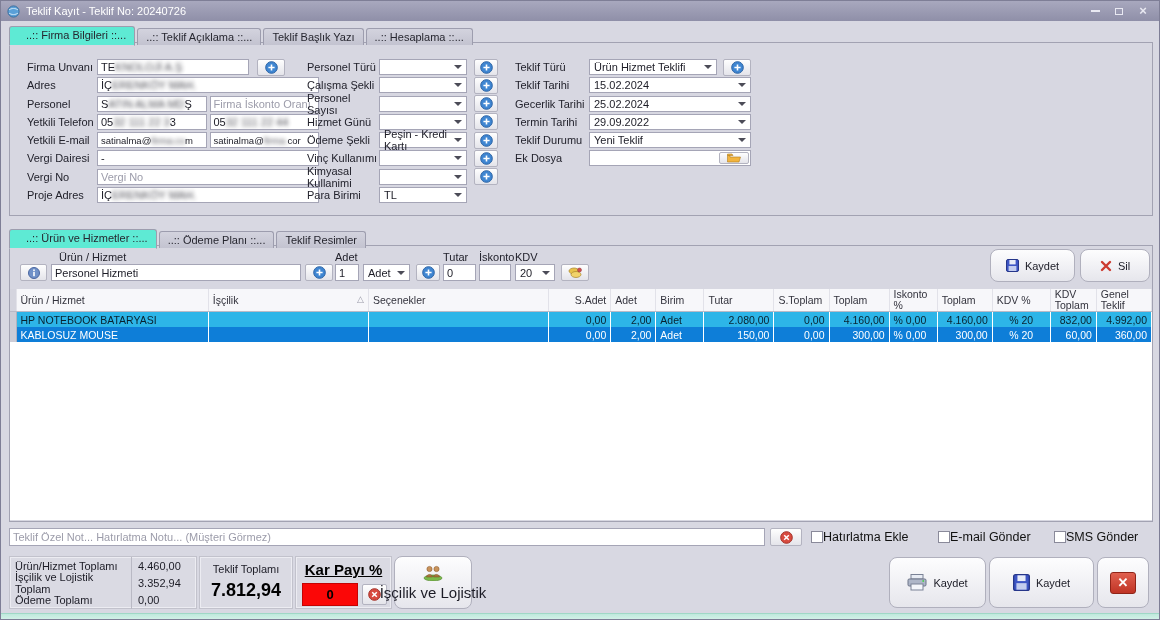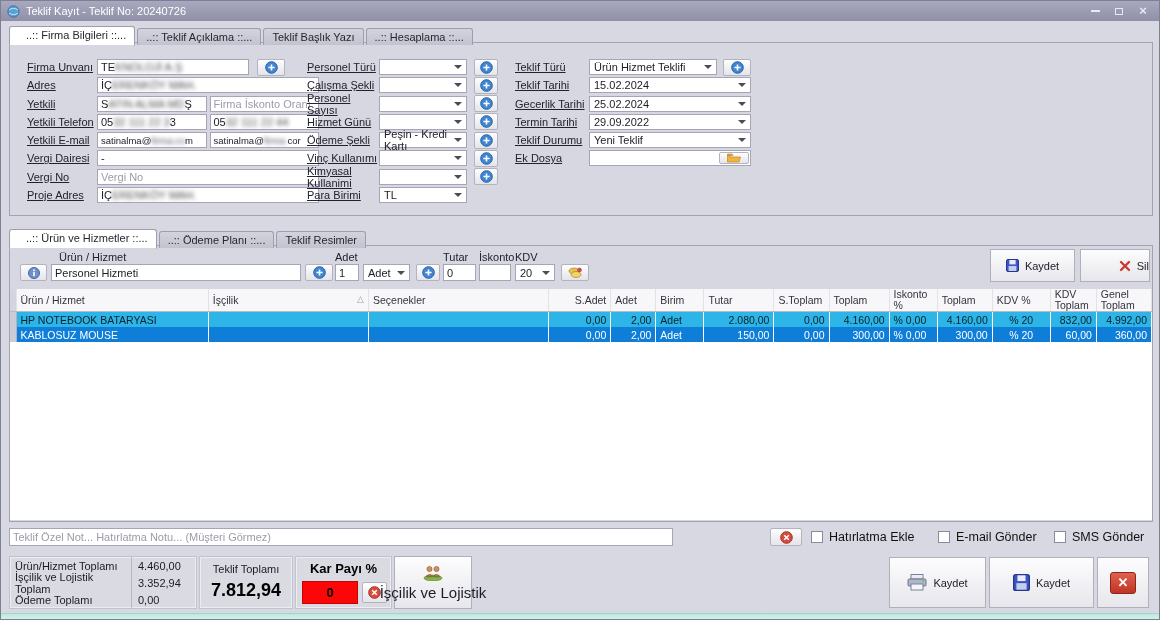--- a/index.html
+++ b/index.html
@@ -12,66 +12,66 @@
   .titlebar .ttl{margin-left:6px;font-size:11px;}
   .wctrl{margin-left:auto;display:flex;gap:12px;align-items:center;padding-right:4px;}
   .wbtn{width:12px;height:12px;display:flex;align-items:center;justify-content:center;color:#e9e9f2;cursor:default;}
   .ico-min{width:9px;height:2px;background:#e9e9f2;}
   .ico-max{width:8px;height:7px;border:1.5px solid #e9e9f2;box-sizing:border-box;}
   .ico-close{font-size:13px;font-weight:bold;line-height:10px;}
   
   .tabs{position:absolute;display:flex;align-items:flex-end;gap:2px;z-index:3;}
   .tab{background:linear-gradient(#d3d3de,#c3c3d0);border:1px solid #9d9dae;border-bottom:none;
     border-radius:3px 3px 0 0;padding:2px 8px 2px;height:12px;line-height:12px;color:#26262f;}
-  .tab.active{background:#ffffff;height:14px;margin-bottom:-1px;border-bottom:1px solid #d7d7e1;padding-left:16px;}
+  .tab.active{background:#5eead4;height:14px;margin-bottom:-1px;border-bottom:1px solid #d7d7e1;padding-left:16px;}
   .panel{position:absolute;background:#d7d7e1;border:1px solid #a2a2b2;box-sizing:border-box;}
   
   .fcol{position:absolute;display:flex;flex-direction:column;}
   .frow{display:flex;align-items:center;height:16px;margin-bottom:2.3px;}
-  .flabel{flex:0 0 70px;color:#22222c;text-decoration:underline;}
+  .flabel{flex:0 0 70px;color:#22222c;}
   .flabel.w74{flex:0 0 74px;}
   .tbox,.inp,.sel{height:16px;box-sizing:border-box;border:1px solid #a5a5b6;background:#fff;
     font-family:"Liberation Sans",sans-serif;font-size:11px;color:#1c1c26;padding:0 3px;}
   .tbox{display:flex;align-items:center;overflow:hidden;white-space:nowrap;}
   .inp{padding:0 3px;}
   .inp::placeholder{color:#9c9caa;}
   .sel{display:flex;align-items:center;justify-content:space-between;padding:0 4px;}
   .arr{width:0;height:0;border-left:4px solid transparent;border-right:4px solid transparent;border-top:4px solid #4c4c58;}
   .blurred{filter:blur(2.2px);opacity:.8;}
   .grow{flex:1;min-width:0;}
   .half{flex:1;min-width:0;margin-right:3px;}
   .half:last-child{margin-right:0;}
   .mini{font-size:9.5px;}
   .icobtn{display:flex;align-items:center;justify-content:center;height:17px;box-sizing:border-box;
     background:linear-gradient(#fefefe,#e4e4ea);border:1px solid #b3b3c0;border-radius:2px;cursor:default;}
   
   .elabel{position:absolute;font-size:11px;color:#22222c;}
   .btn{display:flex;align-items:center;justify-content:center;gap:6px;background:linear-gradient(#fdfdfe,#e6e6ec);
-    border:1px solid #b0b0bd;border-radius:0;box-sizing:border-box;font-size:11px;color:#1c1c26;cursor:default;}
+    border:1px solid #b0b0bd;border-radius:8px;box-sizing:border-box;font-size:11px;color:#1c1c26;cursor:default;}
   
   .grid-wrap{position:absolute;left:0;top:43px;width:1142px;height:231px;background:#fff;overflow:hidden;}
   table.grid{border-collapse:collapse;table-layout:fixed;width:1142px;font-size:10.5px;}
   .grid th{height:21px;font-weight:normal;text-align:left;padding:0 4px;background:#f7f7fa;
     border-bottom:1px solid #babac6;border-right:1px solid #e2e2e9;color:#33333d;line-height:1.05;overflow:hidden;}
   .grid th:first-child{background:#d4d4de;}
   .grid td{height:15px;padding:0 4px;border-right:1px solid rgba(255,255,255,.55);overflow:hidden;white-space:nowrap;}
   .grid tr.row-cyan td{background:#2db5e8;color:#09222e;}
   .grid tr.row-blue td{background:#0e7ed8;color:#ffffff;}
   .grid td:first-child{background:#ccccd6 !important;border-right:1px solid #b2b2be;}
   .grid td:nth-child(5),.grid td:nth-child(6),.grid td:nth-child(8),.grid td:nth-child(9),
   .grid td:nth-child(10),.grid td:nth-child(12),.grid td:nth-child(14),.grid td:nth-child(15){text-align:right;}
   .grid td:nth-child(13){text-align:center;}
   .grid th:nth-child(5){text-align:right;}
   .sorticon{float:right;color:#9a9aa8;font-size:9px;}
   
   .fpanel{position:absolute;background:#dadae3;border:1px solid #c2c2cc;box-shadow:0 0 0 1px #ececf2 inset;box-sizing:border-box;}
   .trow{display:flex;height:17.2px;align-items:center;}
   .trow .tl{flex:0 0 116px;padding-left:5px;border-right:1px solid #b9b9c4;height:100%;display:flex;align-items:center;}
   .trow .tv{padding-left:6px;}
-  .chk{display:flex;align-items:center;gap:6px;font-size:12.5px;color:#111;}
+  .chk{display:flex;align-items:center;font-size:12.5px;color:#111;}
   .chkbox{width:12px;height:12px;background:#fff;border:1px solid #8a8a9a;box-sizing:border-box;}
   .redbox{background:#fb0707;border:1px solid #c40303;color:#000;font-weight:bold;font-size:13px;
     display:flex;align-items:center;justify-content:center;}
   .strip{position:absolute;left:0;top:612px;width:1160px;height:8px;
     background:linear-gradient(#bfe9dc,#d9f4ec);border-top:1px solid #9fd8c6;box-sizing:border-box;}
 </style>
 </head>
 <body>
 
 <div class="window">
@@ -119,21 +119,21 @@
         </span>
       </div>
       <div class="frow">
         <span class="flabel">Adres</span>
         <span class="tbox grow">
           <span>İÇ</span>
             <span class="blurred">ERENKÖY MAH.</span>
         </span>
       </div>
       <div class="frow">
-        <span class="flabel">Yetkili</span>
+        <span class="flabel">Personel</span>
         <span class="tbox half">
           <span>S</span>
             <span class="blurred">ATIN ALMA MD</span>
             <span>Ş</span>
         </span>
         <input class="inp half" placeholder="Firma İskonto Oranı" style="">
       </div>
       <div class="frow">
         <span class="flabel">Yetkili Telefon</span>
         <span class="tbox half">
@@ -387,21 +387,21 @@
     </span>
 
     <div class="btn" style="position:absolute;left:980px;top:3px;width:85px;height:33px;">
       <svg width="13" height="13" viewBox="0 0 13 13">
         <rect x="0.5" y="0.5" width="12" height="12" rx="1.5" fill="#3d55c4" stroke="#26368a"></rect>
         <rect x="3.4" y="1" width="6.2" height="4.4" fill="#e9edf8"></rect>
         <rect x="2.6" y="7" width="7.8" height="5" fill="#c3cdef"></rect>
       </svg>
       <span>Kaydet</span>
     </div>
-    <div class="btn" style="position:absolute;left:1070px;top:3px;width:70px;height:33px;justify-content:flex-end;">
+    <div class="btn" style="position:absolute;left:1070px;top:3px;width:70px;height:33px;">
       <svg width="12" height="12" viewBox="0 0 12 12">
         <path d="M2 2 L10 10 M10 2 L2 10" stroke="#cc3b30" stroke-width="2.4" stroke-linecap="round"></path>
       </svg>
       <span>Sil</span>
     </div>
 
     <div class="grid-wrap">
       <table class="grid">
         <colgroup>
           <col style="width:6px">
@@ -429,21 +429,21 @@
             <th>S.Adet</th>
             <th>Adet</th>
             <th>Birim</th>
             <th>Tutar</th>
             <th>S.Toplam</th>
             <th>Toplam</th>
             <th>İskonto %</th>
             <th>Toplam</th>
             <th>KDV %</th>
             <th>KDV Toplam</th>
-            <th>Genel Toplam</th>
+            <th>Genel Teklif</th>
           </tr>
         </thead>
         <tbody id="grid-body">
             <tr class="grid-row row-cyan">
               <td></td>
               <td>HP NOTEBOOK BATARYASI</td>
               <td></td>
               <td></td>
               <td>0,00</td>
               <td>2,00</td>
@@ -472,21 +472,21 @@
               <td>300,00</td>
               <td>% 20</td>
               <td>60,00</td>
               <td>360,00</td>
             </tr>
           </tbody>
       </table>
     </div>
   </div>
 
-  <input class="inp" style="position: absolute; left: 8px; top: 527px; width: 664px; height: 18px;" placeholder="Teklif Özel Not... Hatırlatma Notu... (Müşteri Görmez)">
+  <input class="inp" style="position: absolute; left: 8px; top: 527px; width: 756px; height: 18px;" placeholder="Teklif Özel Not... Hatırlatma Notu... (Müşteri Görmez)">
   <span class="icobtn" style="position:absolute;left:769px;top:527px;width:32px;height:18px;">
     <svg width="13" height="13" viewBox="0 0 13 13">
         <circle cx="6.5" cy="6.5" r="5.8" fill="#d84b40" stroke="#a32f26"></circle>
         <path d="M4.2 4.2 L8.8 8.8 M8.8 4.2 L4.2 8.8" stroke="#fff" stroke-width="1.5"></path>
       </svg>
   </span>
   <label class="chk" style="position:absolute;left:810px;top:529px;">
     <span class="chkbox"></span>
     <span>Hatırlatma Ekle</span>
   </label>
@@ -513,21 +513,21 @@
       <span class="tv">0,00</span>
     </div>
   </div>
 
   <div class="fpanel" style="left:198px;top:555px;width:94px;height:53px;text-align:center;">
     <div style="margin-top:6px;">Teklif Toplamı</div>
     <div style="margin-top:5px;font-size:18px;font-weight:bold;color:#000;">7.812,94</div>
   </div>
 
   <div class="fpanel" style="left:294px;top:555px;width:97px;height:53px;">
-    <div style="text-align:center;margin-top:4px;font-size:13px;font-weight:bold;color:#000;">Kar Payı %</div>
+    <div style="text-align:center;margin-top:4px;font-size:15px;font-weight:bold;color:#000;text-decoration:underline;">Kar Payı %</div>
     <div style="display:flex;gap:4px;margin:5px 4px 0 6px;align-items:center;">
       <span class="redbox" style="width:58px;height:21px;">0</span>
       <span class="icobtn" style="width:26px;height:21px;">
         <svg width="13" height="13" viewBox="0 0 13 13">
             <circle cx="6.5" cy="6.5" r="5.8" fill="#d84b40" stroke="#a32f26"></circle>
             <path d="M4.2 4.2 L8.8 8.8 M8.8 4.2 L4.2 8.8" stroke="#fff" stroke-width="1.5"></path>
           </svg>
       </span>
     </div>
   </div>

